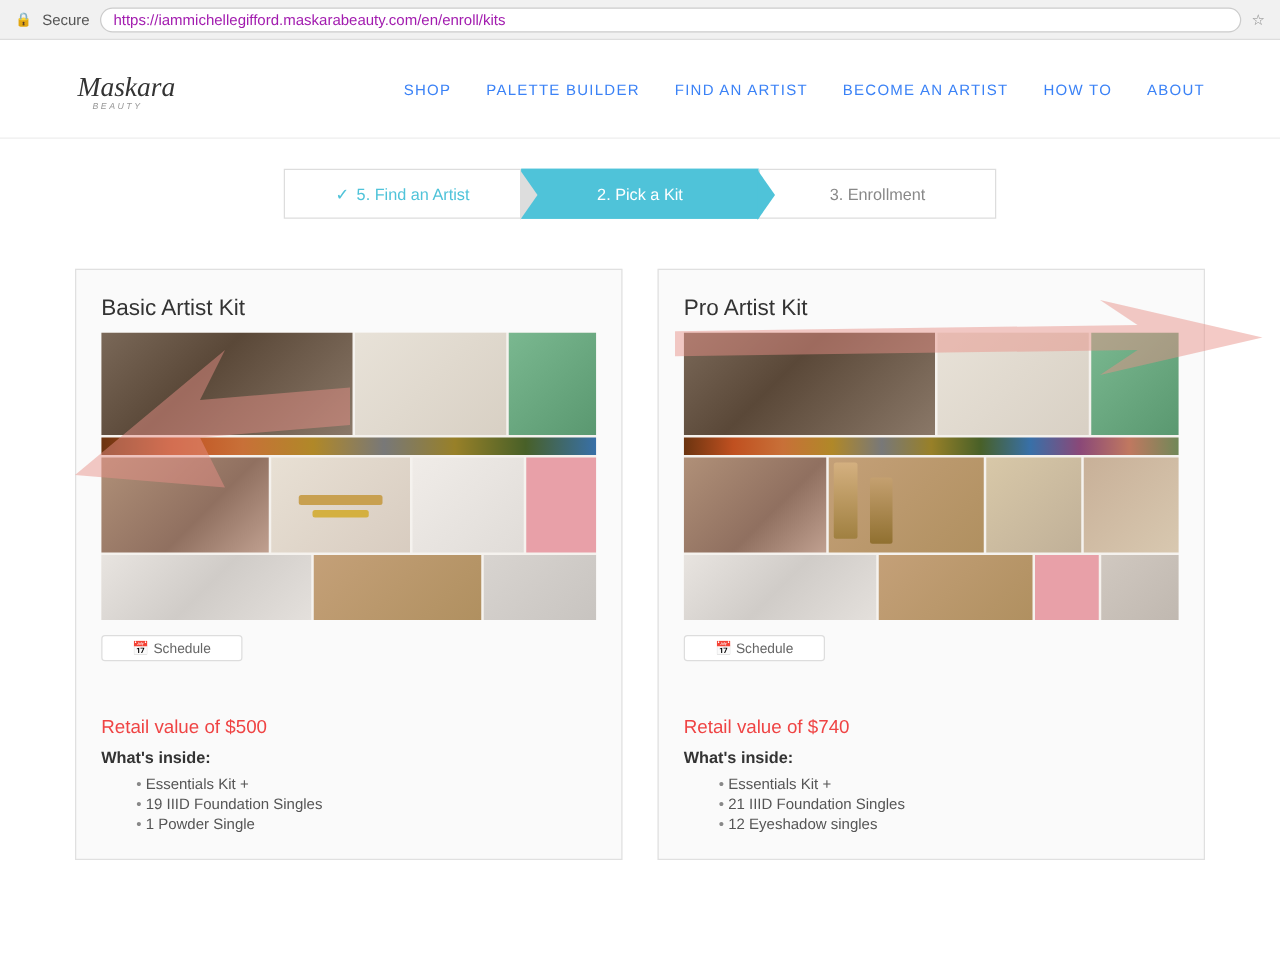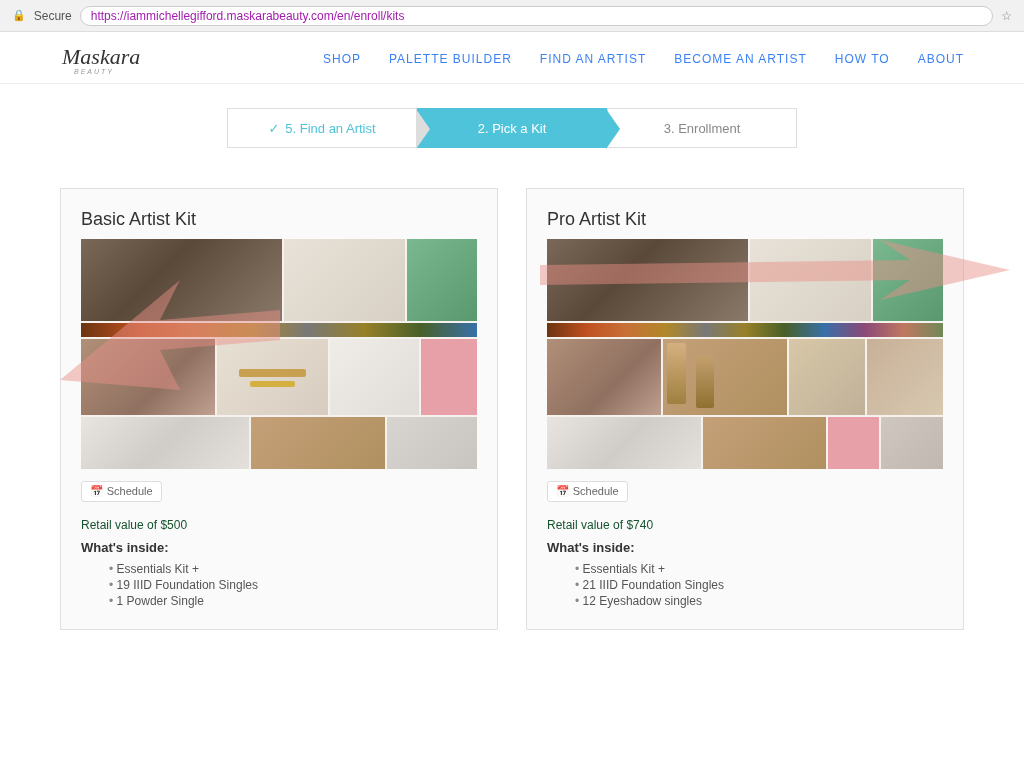--- a/index.html
+++ b/index.html
@@ -19,21 +19,21 @@
     }
     .browser-bar .lock-icon { color: green; font-size: 11px; }
     .browser-bar .url { flex: 1; background: white; border: 1px solid #ccc; border-radius: 12px; padding: 2px 10px; font-size: 12px; color: #a21caf; }
     .browser-bar .star { margin-left: auto; color: #888; }
 
     
     .navbar {
       display: flex;
       align-items: center;
       padding: 0 60px;
-      height: 52px;
+      height: 79px;
       border-bottom: 1px solid #eee;
       background: #fff;
     }
     .navbar .logo {
       font-family: 'Georgia', serif;
       font-style: italic;
       font-size: 22px;
       color: #333;
       margin-right: auto;
       line-height: 1;
@@ -122,30 +122,31 @@
       overflow: hidden;
     }
 
     .schedule-badge {
       display: inline-flex;
       align-items: center;
       gap: 4px;
       background: #fff;
       border: 1px solid #ddd;
       border-radius: 3px;
-      padding: 3px 8px;
+      padding: 3px 24px;
       font-size: 11px;
       color: #666;
-      margin-bottom: 16px;
+      margin-bottom: 0;
     }
 
     .retail-value {
-      font-size: 12px;
-      color: #14532d;
+      font-size: 15px;
+      color: #ef4444;
       margin-bottom: 8px;
+      margin-top: 44px;
     }
 
     .whats-inside {
       font-size: 13px;
       font-weight: bold;
       color: #333;
       margin-bottom: 6px;
     }
 
     .kit-features {

